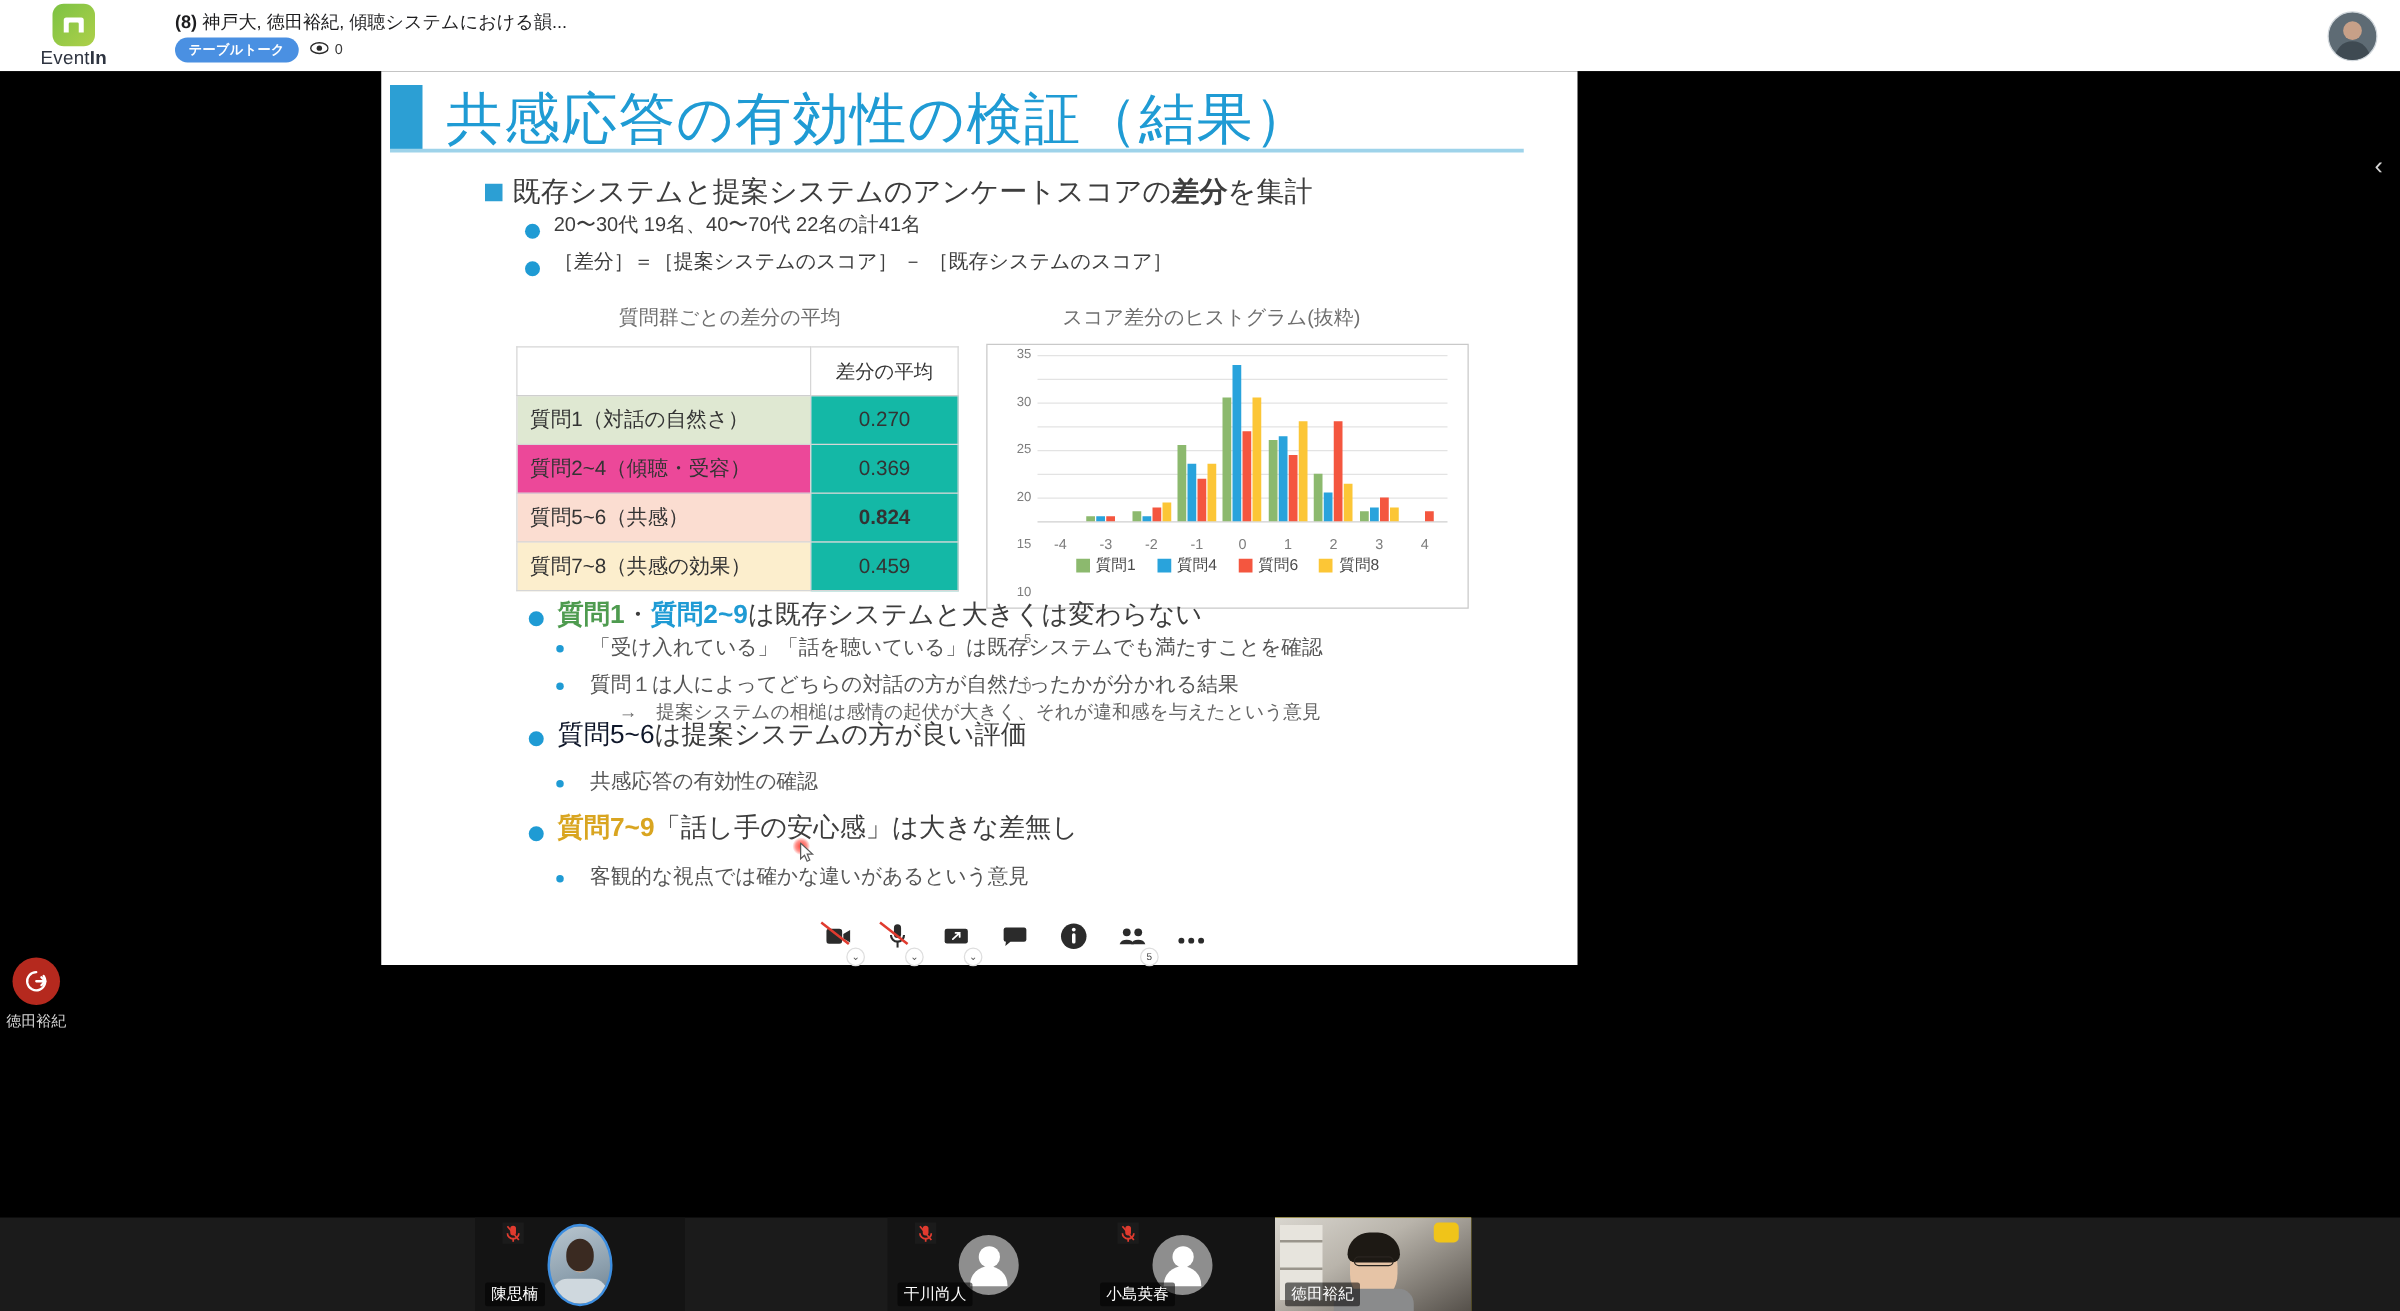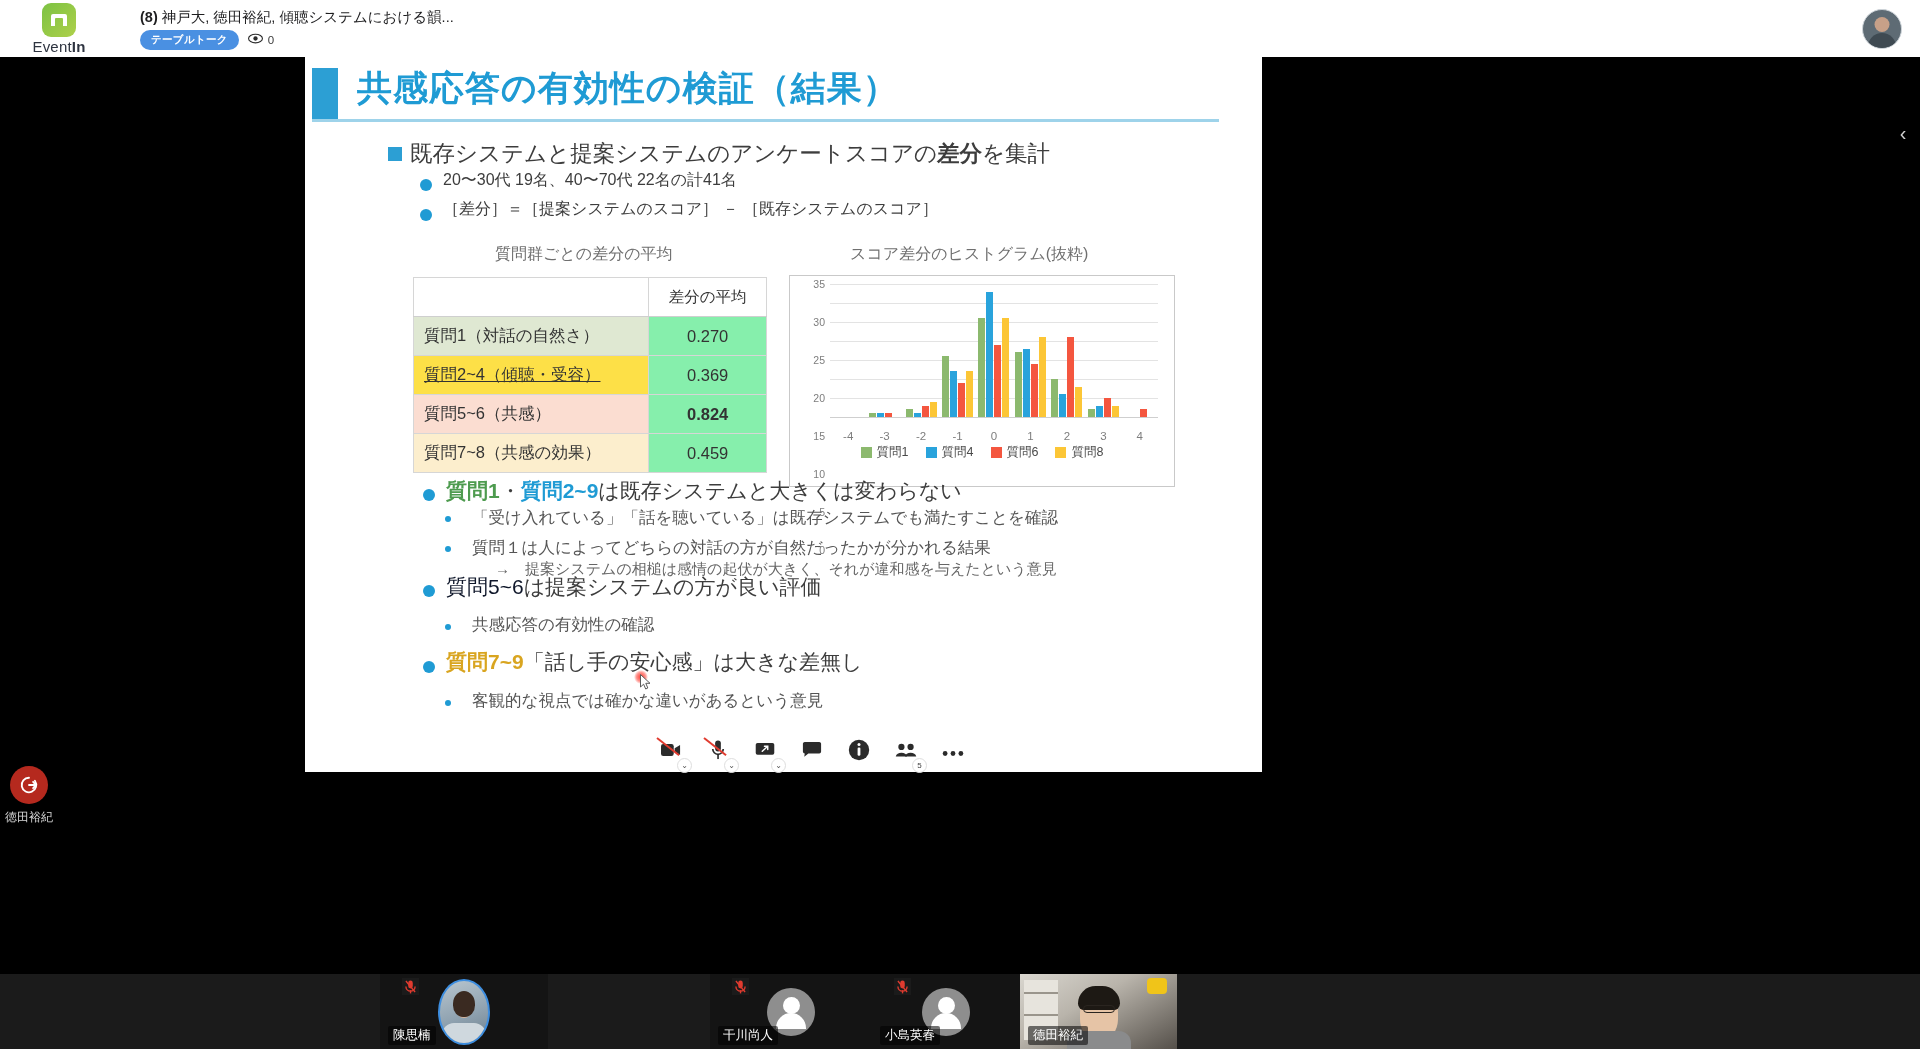--- a/index.html
+++ b/index.html
@@ -47,21 +47,21 @@
 
   
   .stage { position:absolute; left:0; top:57px; width:1920px; height:917px; background:#000; }
 
   .slide {
     position:absolute; left:305px; top:0px; width:957px; height:715px;
     background:#ffffff; overflow:hidden;
   }
   .slide-accent { position:absolute; left:7px; top:11px; width:26px; height:52px; background:#2c9fd4; }
   .slide-title {
-    position:absolute; left:52px; top:8px; font-size:35px; font-weight:700; color:#1f9bd4;
+    position:absolute; left:52px; top:8px; font-size:45px; font-weight:400; color:#1f9bd4;
     letter-spacing:1px; white-space:nowrap;
   }
   .slide-rule { position:absolute; left:7px; top:62px; width:907px; height:3px; background:#9ed3ea; }
 
   .l1 { position:absolute; font-size:22.5px; color:#3d3d3d; white-space:nowrap; }
   .sq { position:absolute; width:14px; height:14px; background:#2c9fd4; }
   .dot { position:absolute; width:12px; height:12px; border-radius:50%; background:#1f9bd4; }
   .dot-sm { position:absolute; width:6px; height:6px; border-radius:50%; background:#1f9bd4; }
   .l2 { position:absolute; font-size:16px; color:#3d3d3d; white-space:nowrap; }
   .l3 { position:absolute; font-size:16.5px; color:#555; white-space:nowrap; }
@@ -71,25 +71,25 @@
   .blue  { color:#1f9bd4; font-weight:700; }
   .red   { color:#0f172a; font-weight:400; }
   .gold  { color:#d9a520; font-weight:700; }
 
   .cap { position:absolute; font-size:16px; color:#6f6f6f; white-space:nowrap; }
 
   
   .tbl { position:absolute; left:108px; top:220px; width:354px; border:1px solid #b8b8b8; border-collapse:collapse; background:#fff; }
   .tbl td { border:1px solid #d6d6d6; font-size:16.5px; color:#333; padding:7px 10px; height:39px; }
   .tbl .c1 { width:236px; }
-  .tbl .c2 { width:118px; text-align:center; background:#86efac; }
+  .tbl .c2 { width:118px; text-align:center; background:#14b8a6; }
   .tbl tr.hrow td { background:#ffffff; border-bottom:1px solid #cfcfcf; }
   .tbl tr.hrow .c2 { background:#ffffff; font-size:15.5px; }
   .r1 .c1 { background:#dfe8d2; }
-  .r2 .c1 { background:#fde047;text-decoration:underline; }
+  .r2 .c1 { background:#ec4899; }
   .r3 .c1 { background:#fbddd1; }
   .r4 .c1 { background:#fceecd; }
   .val-red { color:#f0543c; font-weight:700; font-size:18px; }
 
   
   .chartbox { position:absolute; left:484px; top:218px; width:386px; height:212px; border:1px solid #c9c9c9; background:#fff; }
   .chart-plot { position:absolute; left:40px; top:8px; right:16px; height:133px; }
   .gridline { position:absolute; left:0; right:0; height:1px; background:#e3e3e3; }
   .gridline.zero { background:#cfcfcf; }
   .ylab { position:absolute; right:calc(100% + 5px); font-size:10.5px; color:#7d7d7d; transform:translateY(-52%); white-space:nowrap;}

